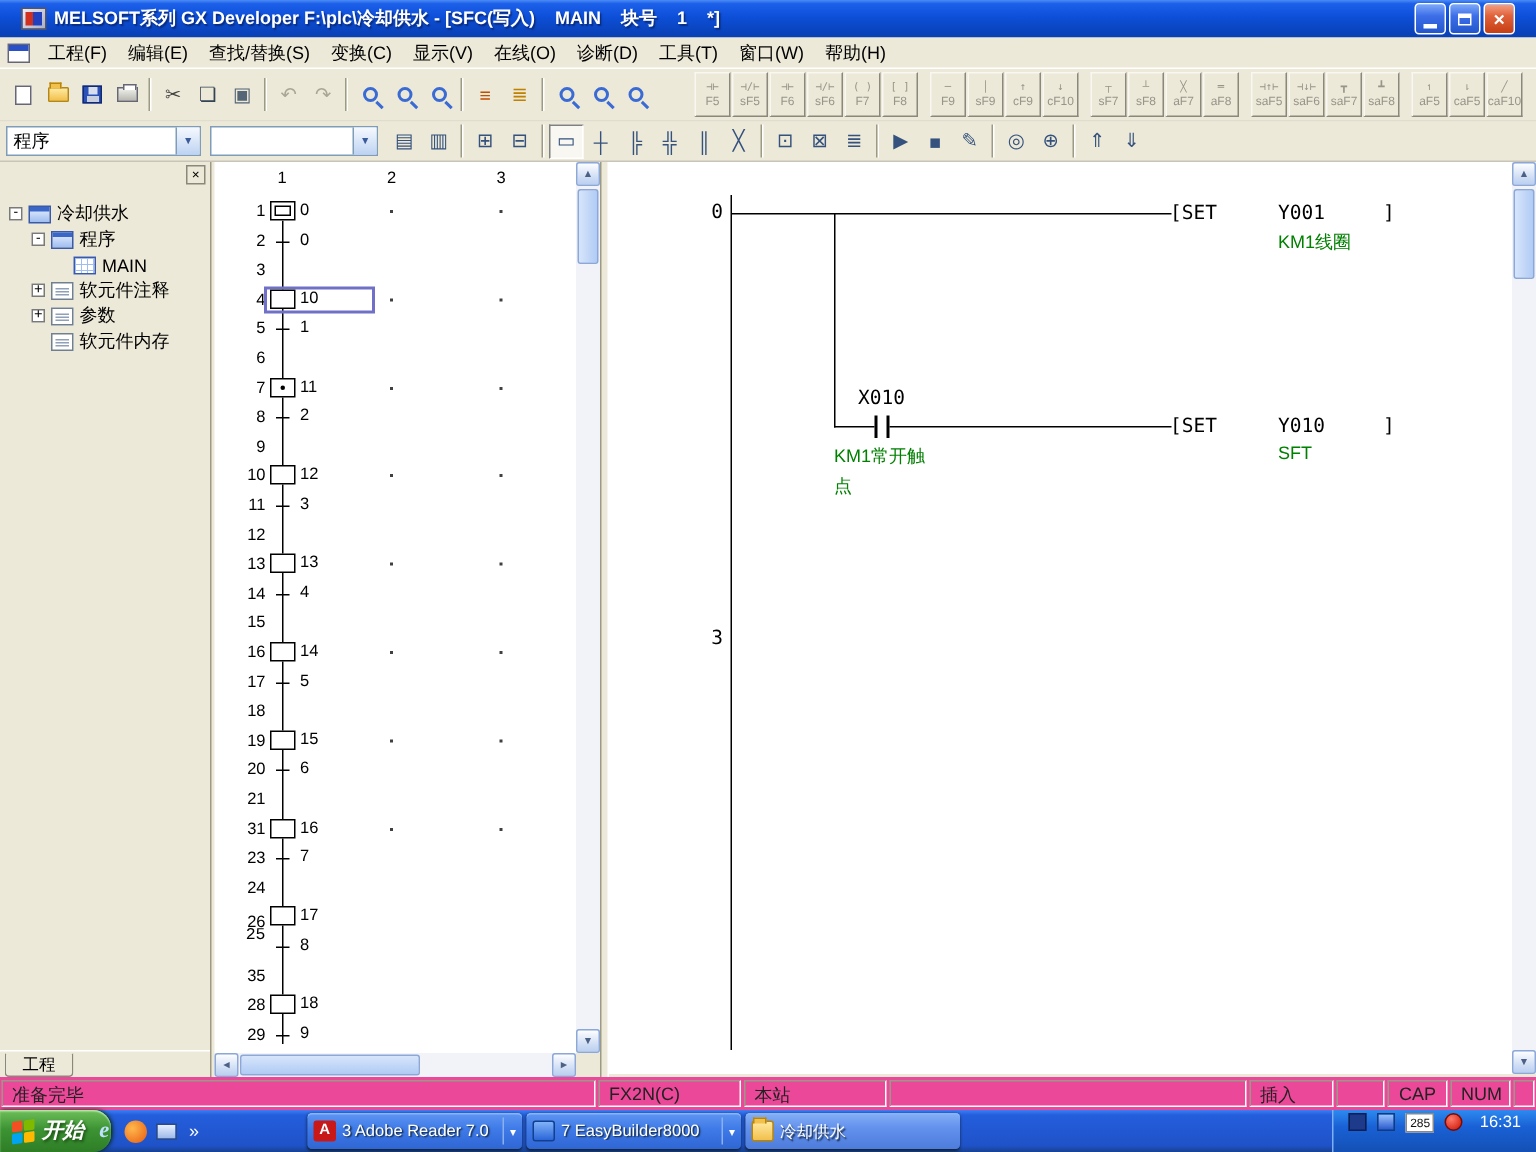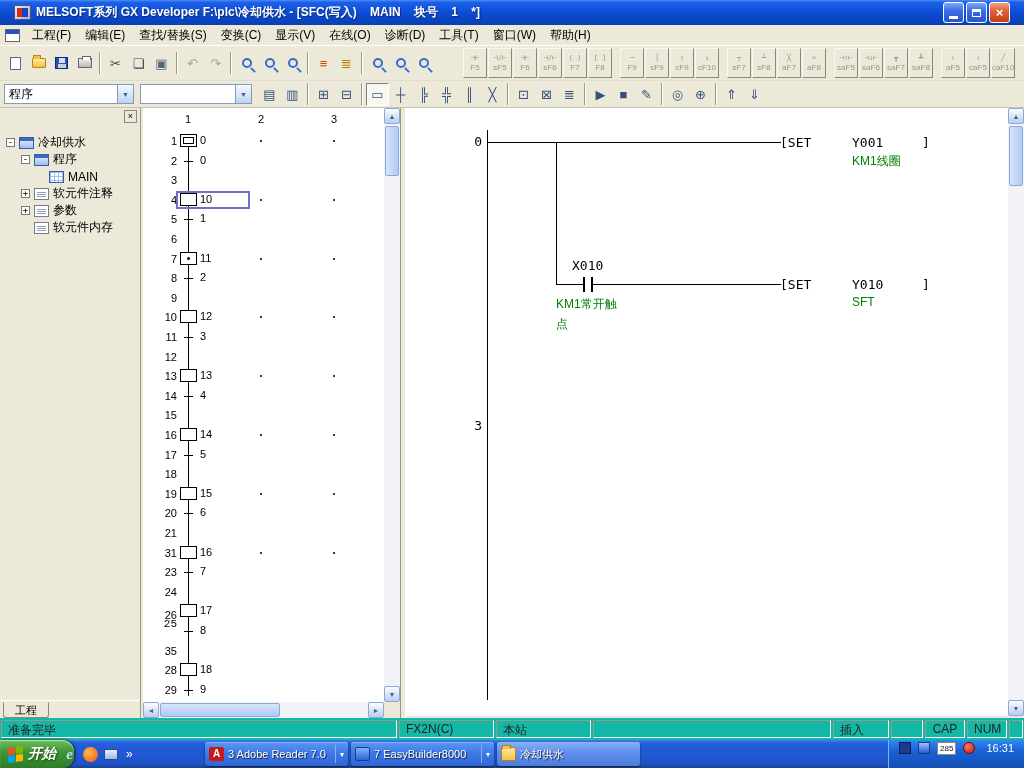--- a/index.html
+++ b/index.html
@@ -94,21 +94,21 @@
 
 
 #ladder-view{position:absolute;left:406px;top:108px;width:602px;height:608px;background:#fff;overflow:hidden}
 .lline{position:absolute;background:#000}
 .lrow-label{position:absolute;width:24px;text-align:right;font-size:13px;font-family:"DejaVu Sans Mono",monospace}
 .ldev{position:absolute;font-size:13px;font-family:"DejaVu Sans Mono",monospace;white-space:pre}
 .lcomment{position:absolute;font-size:12px;color:#008000;white-space:nowrap}
 .lcontact-bar{position:absolute;width:2px;height:15px;background:#000}
 
 
-#statusbar{position:absolute;left:0;top:718px;width:1024px;height:22px;background:#14b8a6;display:flex;align-items:center;gap:2px;padding:0 1px}
+#statusbar{position:absolute;left:0;top:718px;width:1024px;height:22px;background:#ec4899;display:flex;align-items:center;gap:2px;padding:0 1px}
 .sb-cell{height:18px;border:1px solid;border-color:#9A9889 #fff #fff #9A9889;padding:1px 6px;font-size:12px;white-space:nowrap;overflow:hidden;color:#222}
 
 
 #taskbar{position:absolute;left:0;top:740px;width:1024px;height:28px;background:linear-gradient(180deg,#3E7EF3,#245EDC 12%,#1F52C8 85%,#17418F)}
 #start-btn{position:absolute;left:0;top:0;height:28px;padding:0 18px 0 8px;border-radius:0 12px 12px 0;display:flex;align-items:center;gap:5px;
  background:linear-gradient(180deg,#6FBF5A,#3D9434 45%,#2E7D26);box-shadow:inset 0 1px 1px #B8E8A8,1px 0 3px #0A2A12;color:#fff;font-weight:bold;font-size:14px;font-style:italic;text-shadow:1px 1px 2px #1A4A12}
 .flag{width:15px;height:15px;display:grid;grid-template-columns:7px 7px;grid-template-rows:7px 7px;gap:1px;transform:skewY(-8deg)}
 .flag span{border-radius:1px}
 #quick-launch{position:absolute;left:62px;top:0;height:28px;display:flex;align-items:center;gap:6px}
 .ql-btn{width:15px;height:15px;display:flex;align-items:center;justify-content:center;flex:none}

